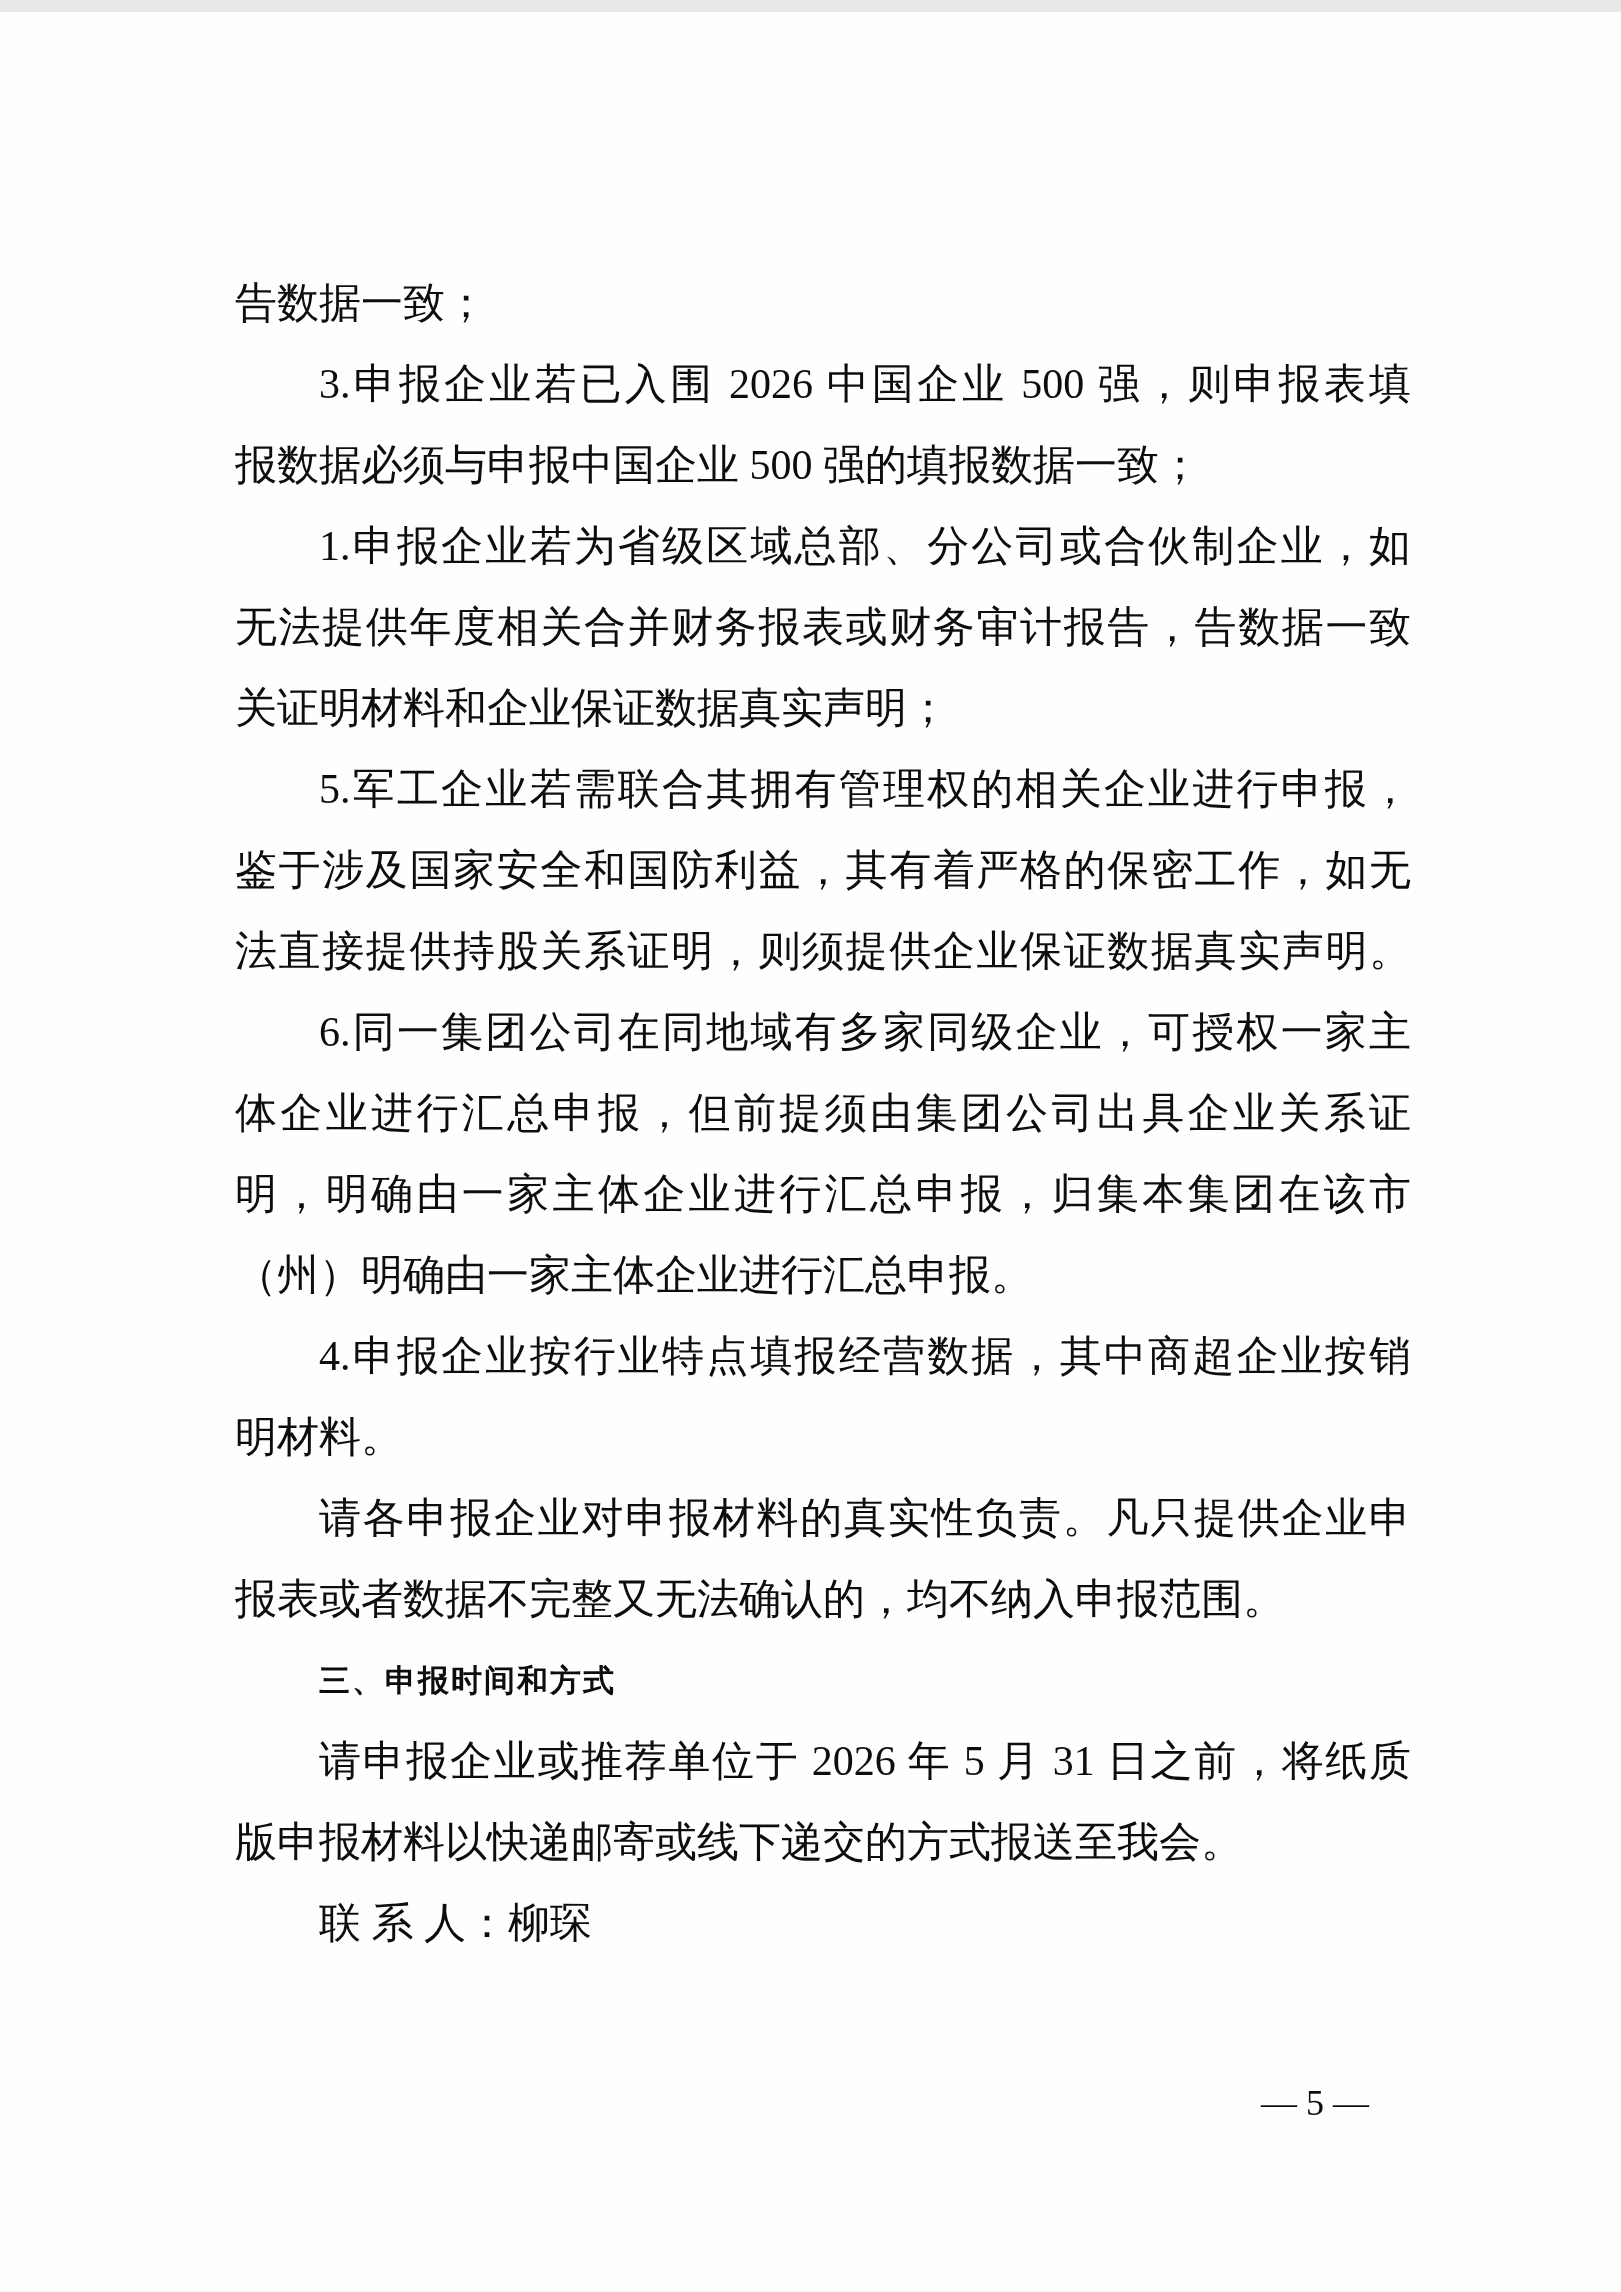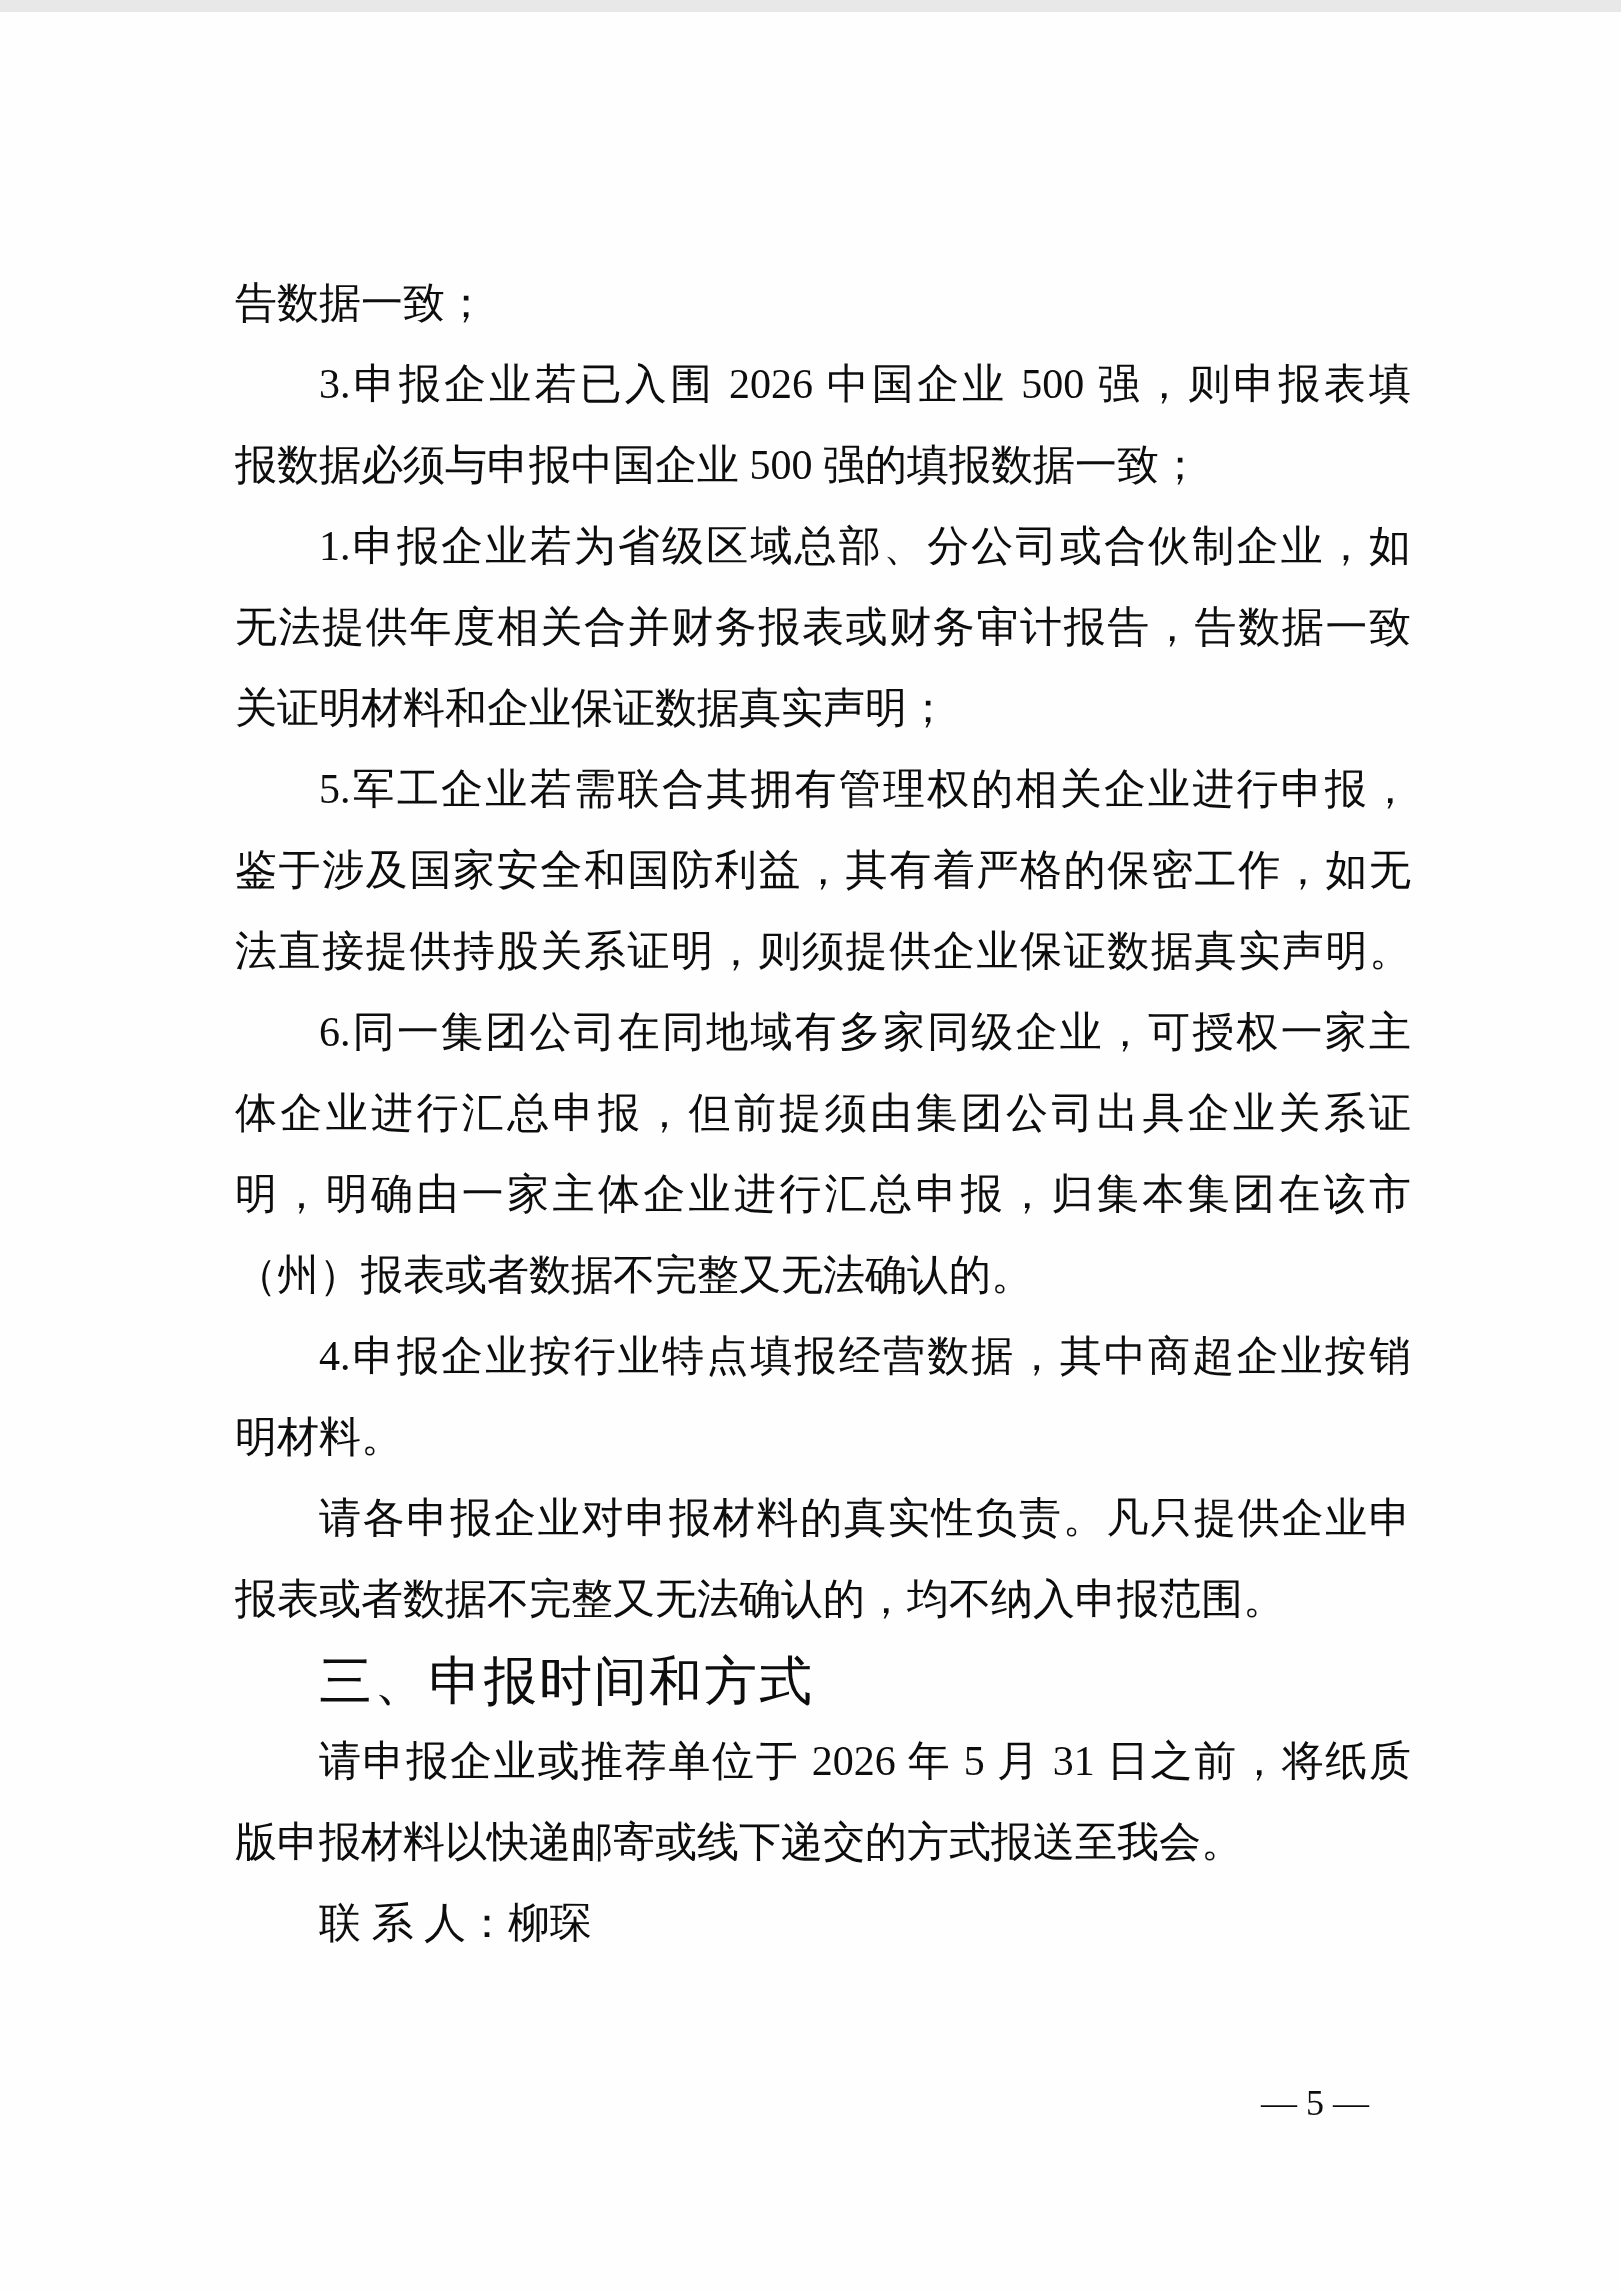--- a/index.html
+++ b/index.html
@@ -32,23 +32,23 @@
   .line.indent {
     padding-left: 84px;
   }
   .line.justify {
     white-space: normal;
     text-align: justify;
     text-align-last: justify;
     text-justify: inter-character;
   }
   .line.bold {
-    font-weight: 400;
+    font-weight: 700;
     font-family: "Liberation Sans", "DejaVu Sans", sans-serif;
-    font-size: 53px;
+    font-size: 31px;
     letter-spacing: 2px;
   }
   .page-footer {
     position: absolute;
     left: 1261px;
     top: 2070px;
     font-size: 36px;
     line-height: 42px;
     color: #0d0d0d;
     white-space: pre;
@@ -64,21 +64,21 @@
       <div class="line">报数据必须与申报中国企业 500 强的填报数据一致；</div>
       <div class="line indent justify">1.申报企业若为省级区域总部、分公司或合伙制企业，如</div>
       <div class="line justify">无法提供年度相关合并财务报表或财务审计报告，告数据一致</div>
       <div class="line">关证明材料和企业保证数据真实声明；</div>
       <div class="line indent justify">5.军工企业若需联合其拥有管理权的相关企业进行申报，</div>
       <div class="line justify">鉴于涉及国家安全和国防利益，其有着严格的保密工作，如无</div>
       <div class="line justify">法直接提供持股关系证明，则须提供企业保证数据真实声明。</div>
       <div class="line indent justify">6.同一集团公司在同地域有多家同级企业，可授权一家主</div>
       <div class="line justify">体企业进行汇总申报，但前提须由集团公司出具企业关系证</div>
       <div class="line justify">明，明确由一家主体企业进行汇总申报，归集本集团在该市</div>
-      <div class="line">（州）报表或者数据不完整又无法确认的。</div>
+      <div class="line">（州）明确由一家主体企业进行汇总申报。</div>
       <div class="line indent justify">4.申报企业按行业特点填报经营数据，其中商超企业按销</div>
       <div class="line">明材料。</div>
       <div class="line indent justify">请各申报企业对申报材料的真实性负责。凡只提供企业申</div>
       <div class="line">报表或者数据不完整又无法确认的，均不纳入申报范围。</div>
       <div class="line indent bold">三、申报时间和方式</div>
       <div class="line indent justify">请申报企业或推荐单位于 2026 年 5 月 31 日之前，将纸质</div>
       <div class="line">版申报材料以快递邮寄或线下递交的方式报送至我会。</div>
       <div class="line indent">联 系 人：柳琛</div>
     </div>
   <div class="page-footer">— 5 —</div>

